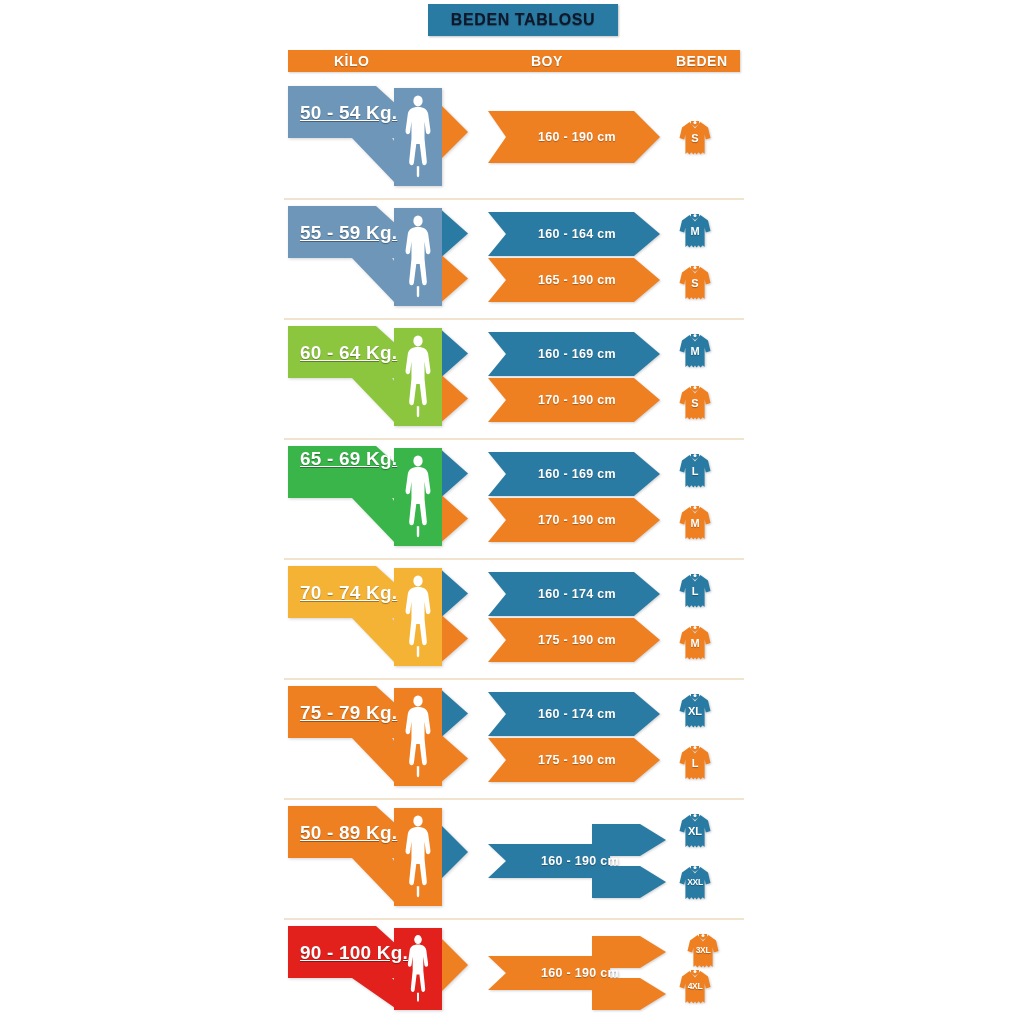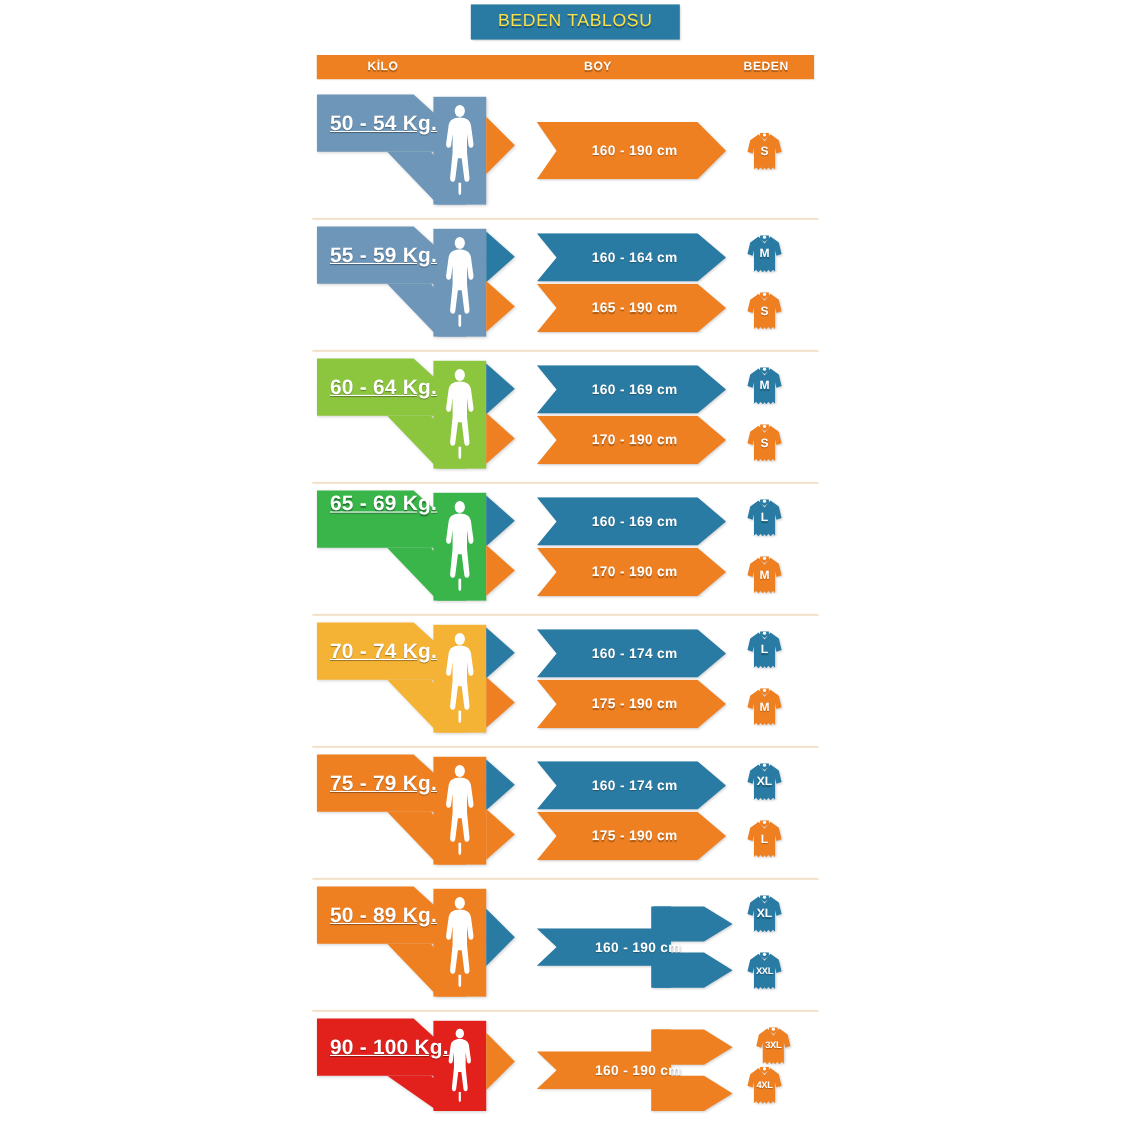--- a/index.html
+++ b/index.html
@@ -12,31 +12,31 @@
   #chart{
     position:absolute;left:0;top:0;width:1024px;height:1024px;
   }
   .title-box{
     position:absolute;left:428px;top:4px;width:190px;height:32px;
     background:#2a7ba3;
     display:flex;align-items:center;justify-content:center;
     box-shadow:1px 1px 2px rgba(0,0,0,.25);
   }
   .title-box span{
-    color:#fde047;font-size:16px;font-weight:normal;letter-spacing:.6px;
+    color:#0f172a;font-size:16px;font-weight:bold;letter-spacing:.6px;
     text-shadow:0 1px 1px rgba(0,0,0,.35);
   }
   .head-bar{
     position:absolute;left:288px;top:50px;width:452px;height:22px;
     background:#ef8022;
     box-shadow:1px 1px 2px rgba(0,0,0,.18);
   }
   .head-bar .hc{
     position:absolute;top:0;height:22px;line-height:22px;
-    color:#ffffff;font-size:11px;font-weight:bold;letter-spacing:.5px;
+    color:#ffffff;font-size:14px;font-weight:bold;letter-spacing:.5px;
     text-shadow:0 1px 1px rgba(0,0,0,.3);
   }
   .hc.kilo{left:46px;}
   .hc.boy{left:243px;}
   .hc.beden{left:388px;}
 
   
   .row{position:absolute;left:288px;width:452px;}
   .sep{
     position:absolute;left:284px;width:460px;height:2px;

